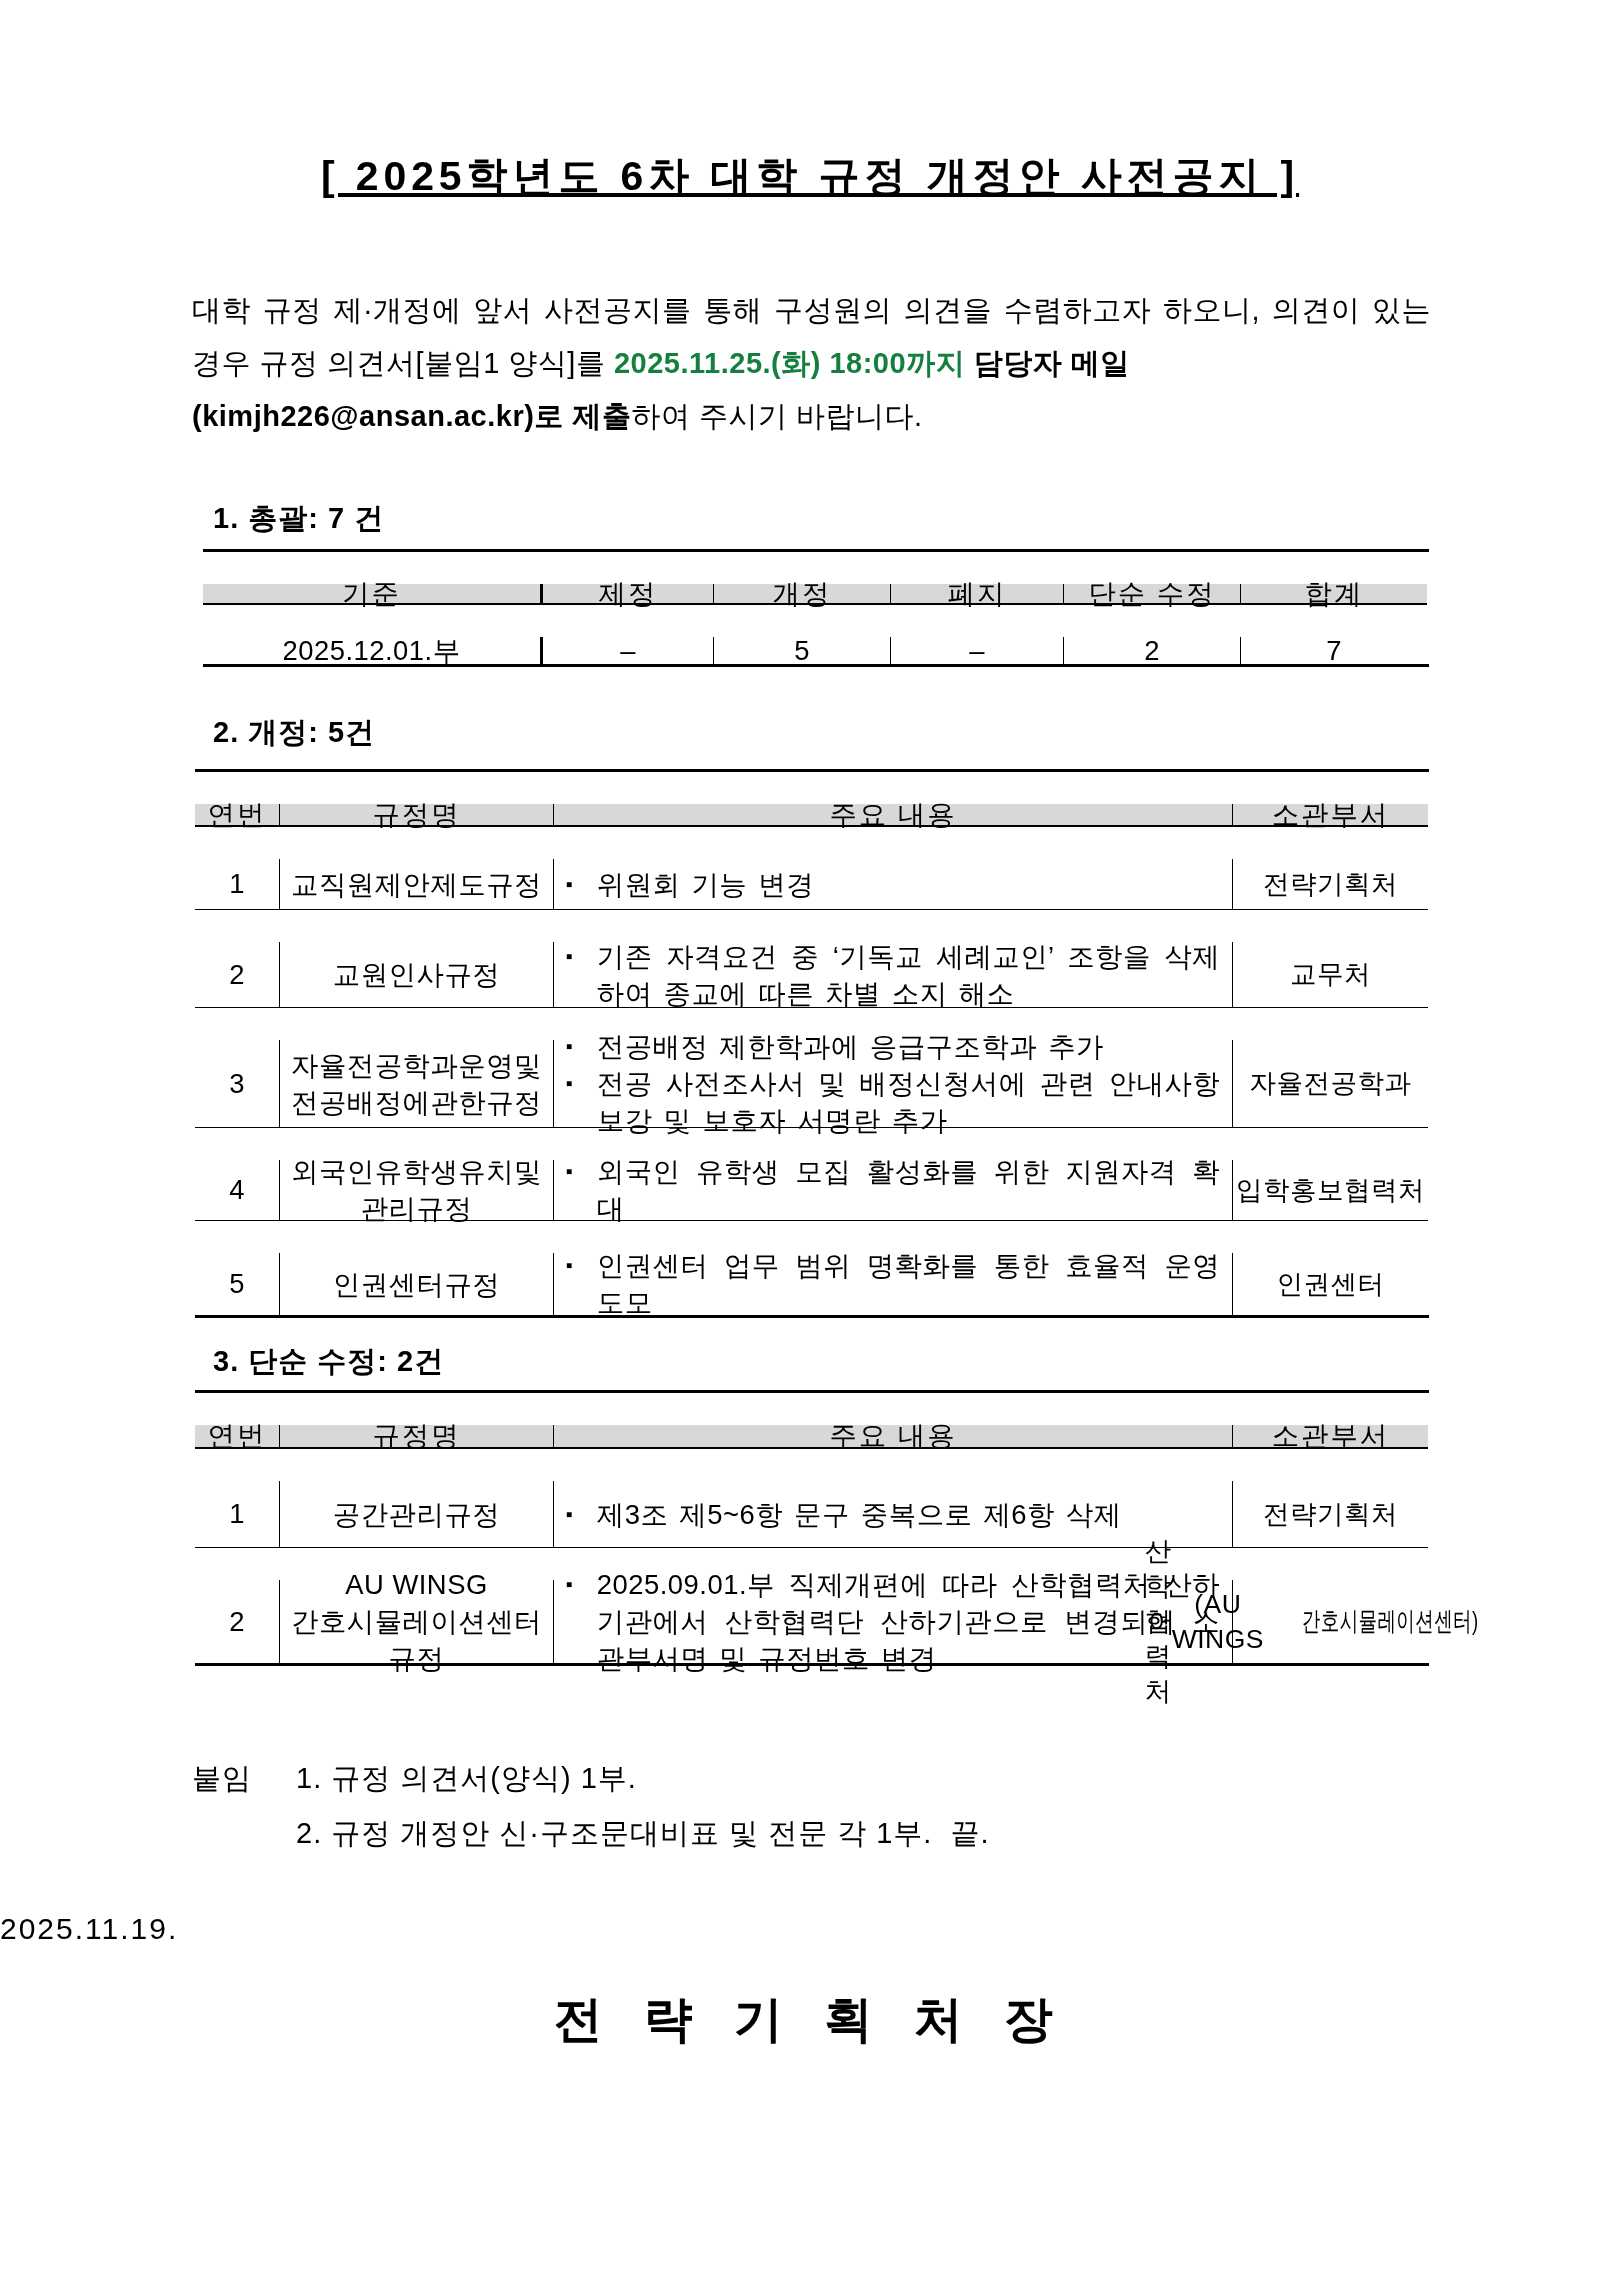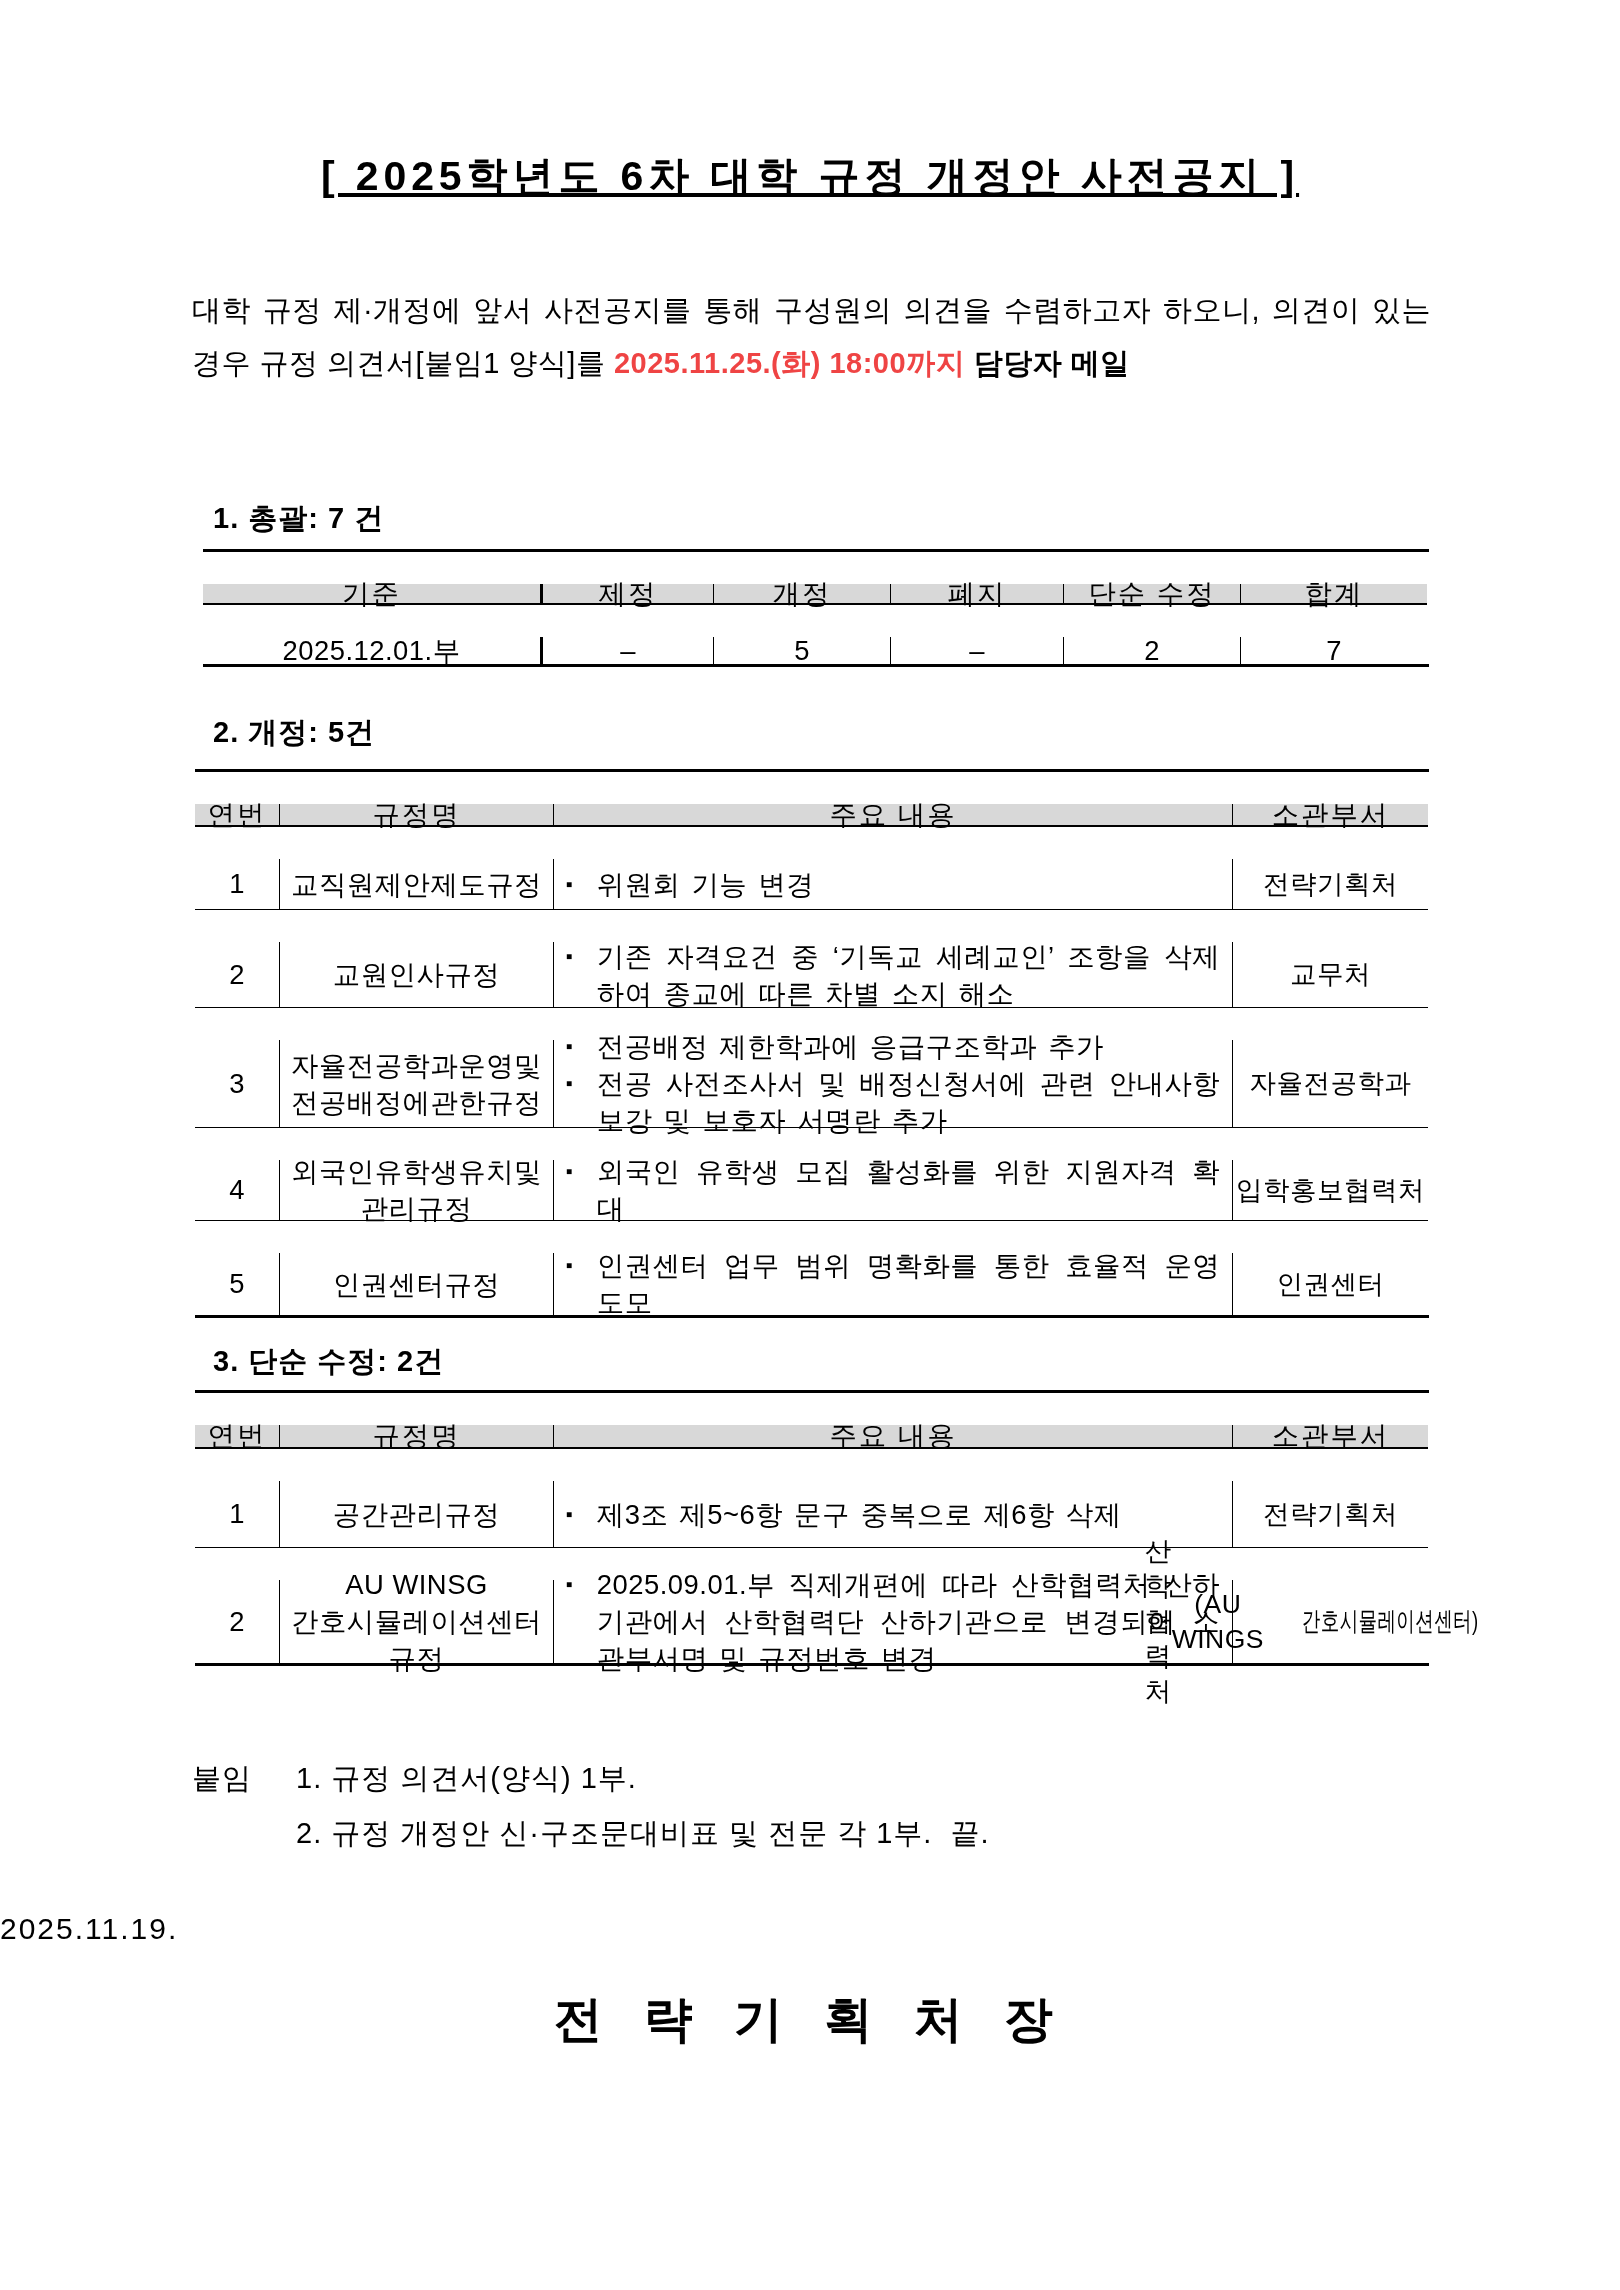--- a/index.html
+++ b/index.html
@@ -9,21 +9,21 @@
   }
   .title {
     position:absolute; top:149px; left:0; width:100%; text-align:center;
     font-size:41px; font-weight:700; letter-spacing:4.9px; line-height:55px;text-decoration:underline;
   }
   .intro {
     position:absolute; top:284px; left:192px; width:1239px;
     font-size:29px; line-height:53px; letter-spacing:0.5px;
   }
   .intro-line1 { text-align:justify; text-align-last:justify; }
-  .deadline { color:#ef4444; font-weight:700; }
+  .deadline { color:#15803d; font-weight:700; }
   .b { font-weight:700; }
   .section-heading {
     position:absolute; left:213px; font-size:29px; font-weight:700;
     letter-spacing:1px; line-height:33px;
   }
   #h-summary { top:502px; }
   #h-revision { top:716px; }
   #h-simple { top:1345px; }
 
   .tbl {
@@ -84,20 +84,21 @@
 </head>
 <body>
 
 <div class="page">
 
   <div class="title">[ 2025학년도 6차 대학 규정 개정안 사전공지 ]</div>
 
   <div class="intro">
     <div class="intro-line1">대학 규정 제·개정에 앞서 사전공지를 통해 구성원의 의견을 수렴하고자 하오니, 의견이 있는</div>
     <div><span>경우 규정 의견서[붙임1 양식]를 </span><span class="deadline">2025.11.25.(화) 18:00까지</span><span class="b"> 담당자 메일</span></div>
+    <div><span class="b">(kimjh226@ansan.ac.kr)로 제출</span><span>하여 주시기 바랍니다.</span></div>
   </div>
 
   <div class="section-heading" id="h-summary">1. 총괄: 7 건</div>
 
   <div class="tbl" id="summary-table">
     <div class="c hd">기준</div>
     <div class="c hd vr-thick">제정</div>
     <div class="c hd vr">개정</div>
     <div class="c hd vr">폐지</div>
     <div class="c hd vr">단순 수정</div>

